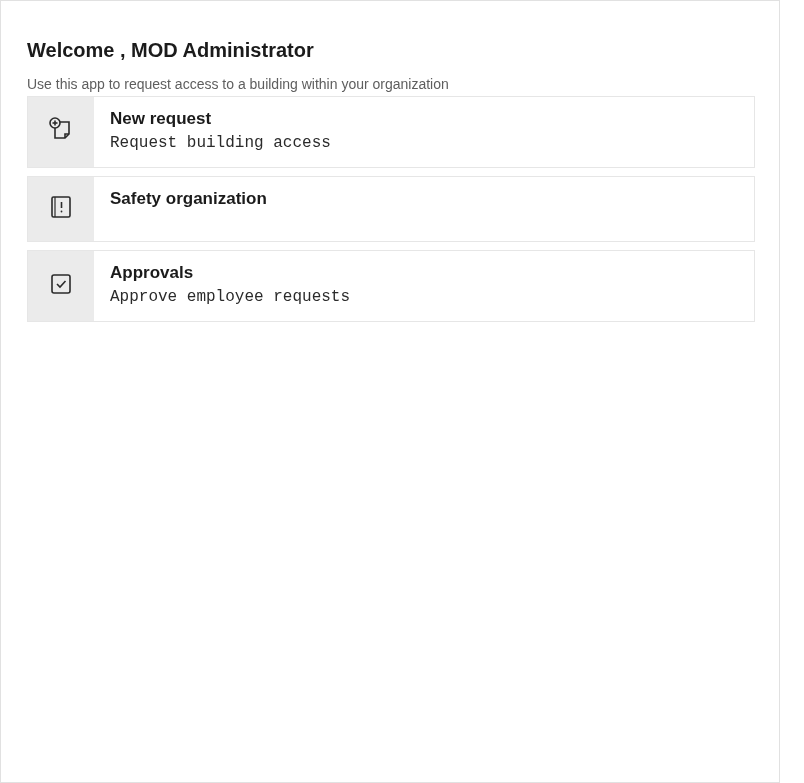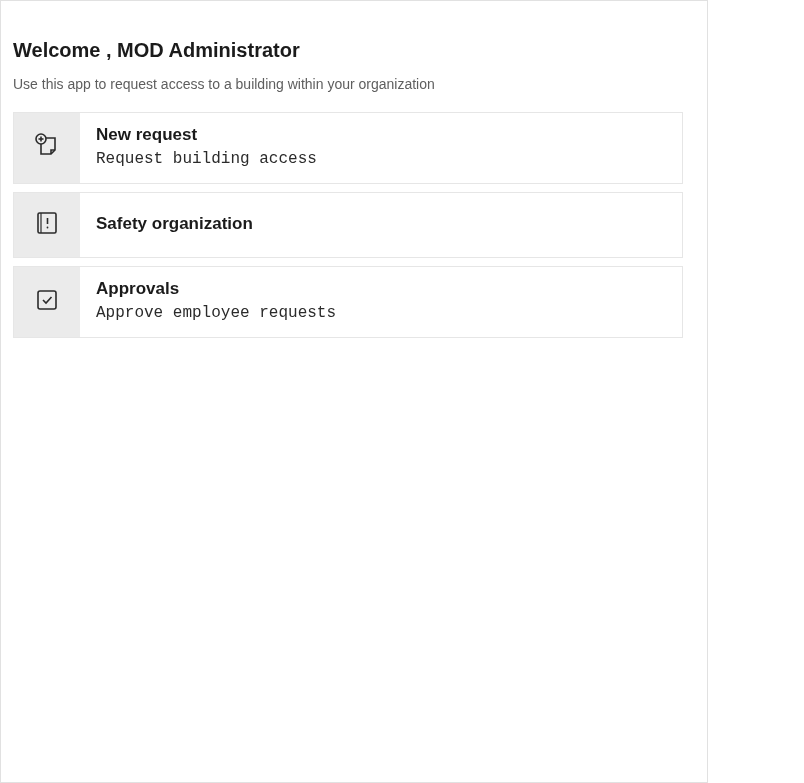--- a/index.html
+++ b/index.html
@@ -8,34 +8,34 @@
       padding: 0;
     }
     body {
       font-family: "Segoe UI", -apple-system, BlinkMacSystemFont, sans-serif;
       background: #ffffff;
       width: 804px;
       height: 783px;
     }
     .container {
       border: 1px solid #e1e1e1;
-      width: 708px;
+      width: 780px;
       height: 783px;
-      padding: 38px 24px 24px 12px;
+      padding: 38px 24px 24px 26px;
     }
     .welcome-title {
       font-size: 20px;
       font-weight: 700;
       color: #1b1b1b;
       margin-bottom: 14px;
     }
     .welcome-subtitle {
       font-size: 14px;
       color: #5e5e5e;
-      margin-bottom: 20px;
+      margin-bottom: 4px;
     }
     .card-list {
       display: flex;
       flex-direction: column;
       gap: 8px;
     }
     .card {
       display: flex;
       align-items: stretch;
       border: 1px solid #e6e6e6;
@@ -55,21 +55,21 @@
       width: 28px;
       height: 28px;
       stroke: #2b2b2b;
       fill: none;
       stroke-width: 1.6;
     }
     .card-body {
       padding: 10px 16px 12px 16px;
       display: flex;
       flex-direction: column;
-      justify-content: center;
+      justify-content: space-between;
     }
     .card-title {
       font-size: 17px;
       font-weight: 700;
       color: #1b1b1b;
       line-height: 1.4;
     }
     .card-desc {
       font-size: 16px;
       color: #2b2b2b;

